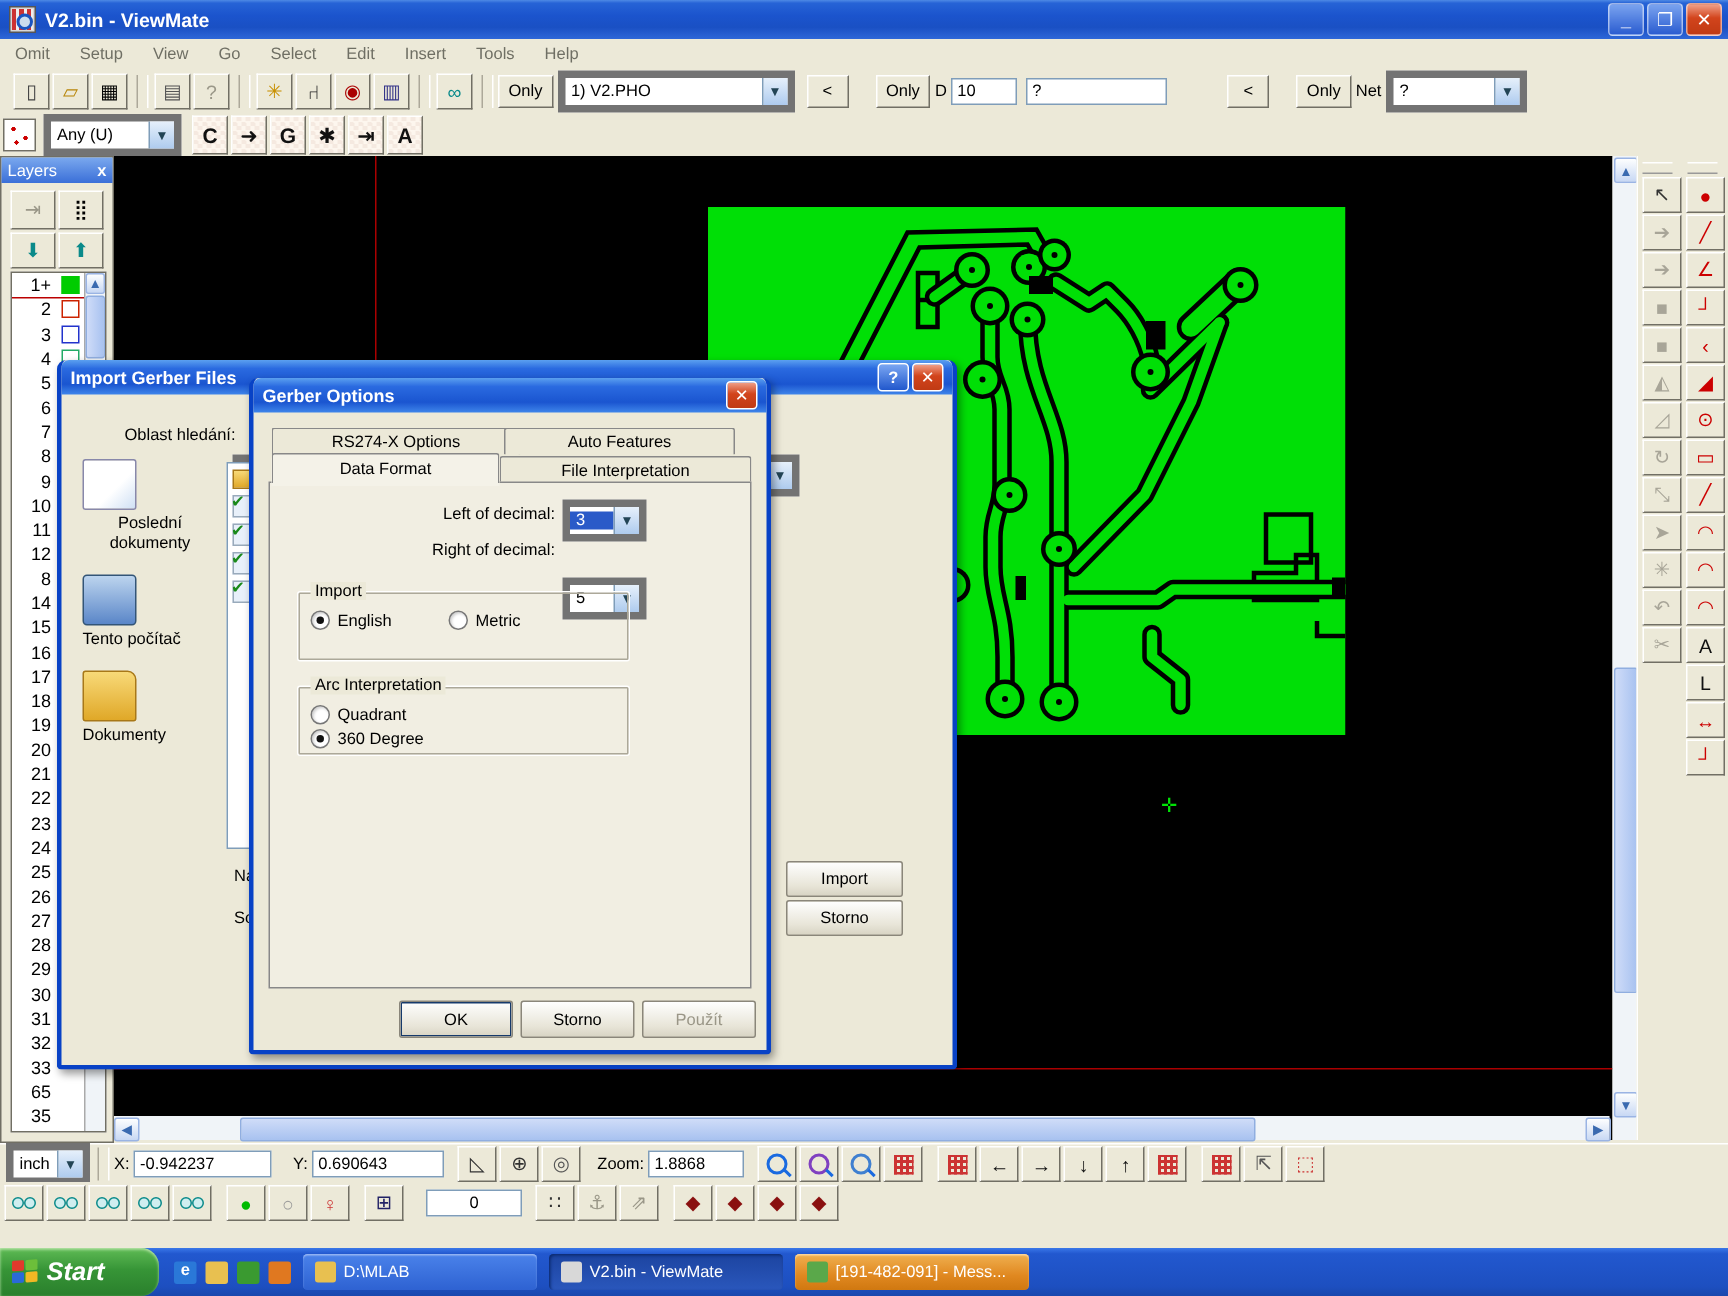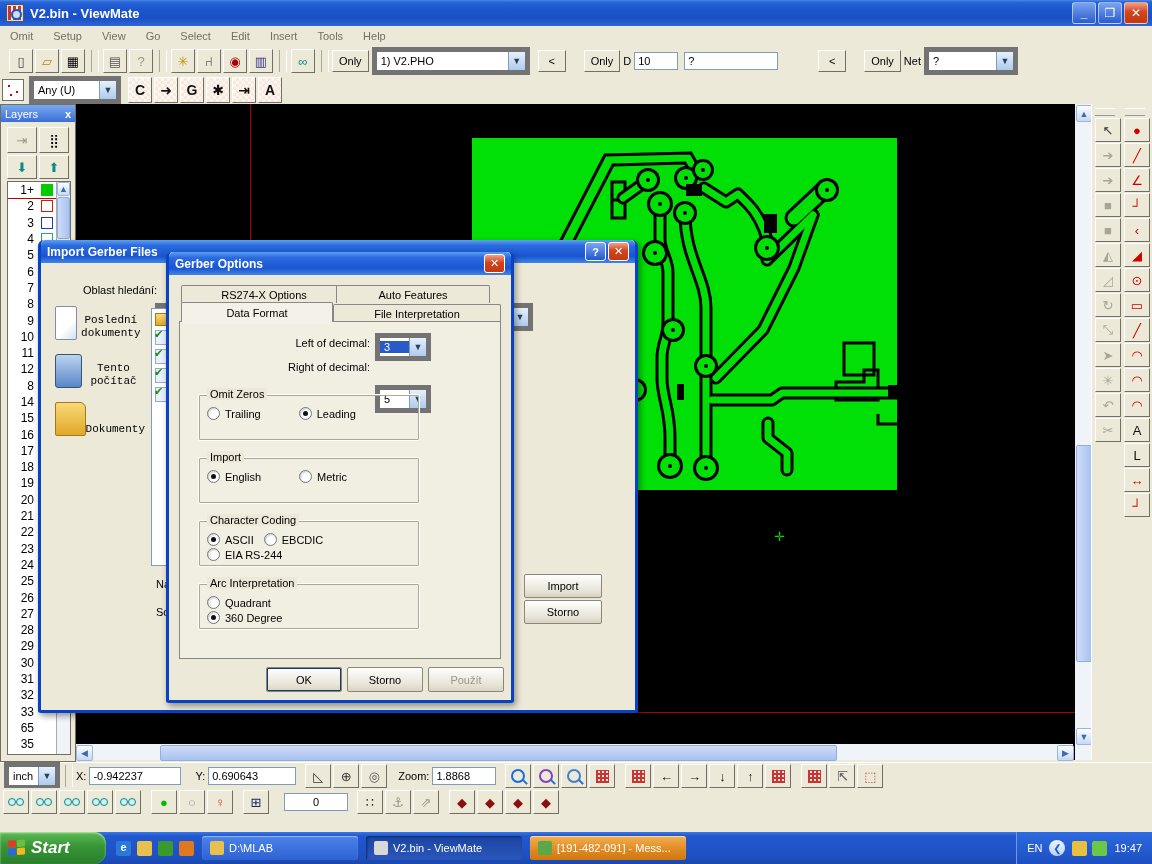--- a/index.html
+++ b/index.html
@@ -104,21 +104,21 @@
   .groupbox .glabel{position:absolute;top:-7px;left:8px;background:#ece9d8;padding:0 3px;}
   .radio{width:11px;height:11px;border-radius:50%;background:#fff;border:1px solid #777;
     box-shadow:inset 1px 1px 2px #0003;display:inline-block;position:relative;vertical-align:-2px;}
   .radio.sel:after{content:"";position:absolute;left:3px;top:3px;width:5px;height:5px;border-radius:50%;background:#111;}
   .opt{display:inline-flex;align-items:center;gap:5px;}
   .tab{position:absolute;height:17px;background:#ece9d8;border:1px solid #888;border-bottom:none;
     border-radius:2px 2px 0 0;display:flex;align-items:center;justify-content:center;}
   .tab.active{background:#f4f2e8;height:19px;z-index:2;box-shadow:0 2px 0 #f4f2e8;}
   .tabpanel{position:absolute;background:#f1eee2;border:1px solid #888;}
   
-  .place{display:flex;flex-direction:row;align-items:flex-end;margin-bottom:14px;width:90px;font-family:Liberation Mono, monospace;}
+  .place{display:flex;flex-direction:column;align-items:flex-start;margin-bottom:14px;width:90px;}
   .place .lbl{text-align:center;line-height:13px;margin-top:3px;}
   .pic{width:34px;height:32px;position:relative;}
   
   .status1{left:0;top:762px;width:1152px;height:26px;background:#ece9d8;border-top:1px solid #fff;
     display:flex;align-items:center;}
   .status2{left:0;top:788px;width:1152px;height:28px;background:#ece9d8;display:flex;align-items:center;}
   .sbtn{width:24px;height:22px;margin:0 1px;border:1px solid;border-color:#fff #716f64 #716f64 #fff;
     display:flex;align-items:center;justify-content:center;font-size:13px;background:#ece9d8;}
   .gap8{width:8px;}
   
@@ -611,43 +611,26 @@
       <div class="combo abs" style="left:195px;top:11px;width:46px;">
         <span class="val" style="background:#2a5ac8;color:#fff;">3</span>
         <span class="drop">▼</span>
       </div>
       <div class="abs txt" style="right:130px;top:39px;">Right of decimal:</div>
       <div class="combo abs" style="left:195px;top:35px;width:46px;">
         <span class="val">5</span>
         <span class="drop">▼</span>
       </div>
       <div id="optgroups" class="abs" style="left:18px;top:72px;width:222px;">
-          <div class="groupbox" style="height: 33px; margin-bottom: 16px; padding: 12px 8px 0px;"><span class="glabel">Omit Zeros</span><span class="opt" style="margin-right: 38px;">
-              <span class="radio"></span>
-              <span>Trailing</span>
-            </span><span class="opt" style="margin-right: 38px;">
-              <span class="radio sel"></span>
-              <span>Leading</span>
-            </span></div>
           <div class="groupbox" style="height: 33px; margin-bottom: 16px; padding: 12px 8px 0px;"><span class="glabel">Import</span><span class="opt" style="margin-right: 38px;">
               <span class="radio sel"></span>
               <span>English</span>
             </span><span class="opt" style="margin-right: 38px;">
               <span class="radio"></span>
               <span>Metric</span>
-            </span></div>
-          <div class="groupbox" style="height: 33px; margin-bottom: 16px; padding: 12px 8px 0px;"><span class="glabel">Character Coding</span><span class="opt" style="margin-right: 10px;">
-              <span class="radio sel"></span>
-              <span>ASCII</span>
-            </span><span class="opt" style="margin-right: 10px;">
-              <span class="radio"></span>
-              <span>EBCDIC</span>
-            </span><span class="opt" style="margin-right: 10px;">
-              <span class="radio"></span>
-              <span>EIA RS-244</span>
             </span></div>
           <div class="groupbox" style="height: 33px; margin-bottom: 16px; padding: 12px 8px 0px;"><span class="glabel">Arc Interpretation</span><span class="opt" style="margin-right: 38px;">
               <span class="radio"></span>
               <span>Quadrant</span>
             </span><span class="opt" style="margin-right: 38px;">
               <span class="radio sel"></span>
               <span>360 Degree</span>
             </span></div>
         </div>
     </div>
@@ -771,22 +754,13 @@
       </div>
       <div class="task pressed">
         <span class="tico" style="background: rgb(216, 216, 216);"></span>
         <span style="overflow: hidden; white-space: nowrap; text-overflow: ellipsis;">V2.bin - ViewMate</span>
       </div>
       <div class="task alert">
         <span class="tico" style="background: rgb(90, 168, 74);"></span>
         <span style="overflow: hidden; white-space: nowrap; text-overflow: ellipsis;">[191-482-091] - Mess...</span>
       </div>
     </span>
-  <div class="tray">
-    <span>EN</span>
-    <span class="chev">❮</span>
-    <span id="trayicons" style="display:flex;gap:5px;">
-        <span class="trayico" style="background: rgb(232, 192, 64);"></span>
-        <span class="trayico" style="background: rgb(106, 200, 70);"></span>
-      </span>
-    <span>19:47</span>
-  </div>
 </div>
 
 </body></html>

